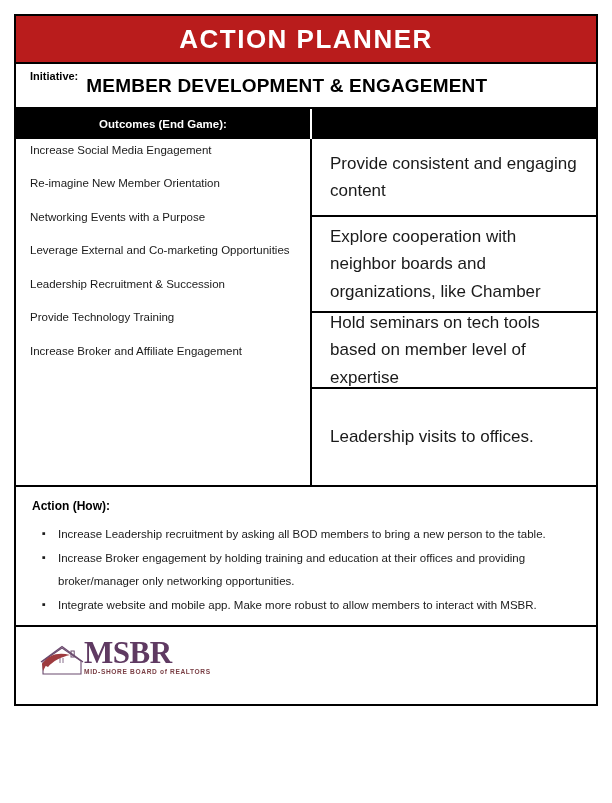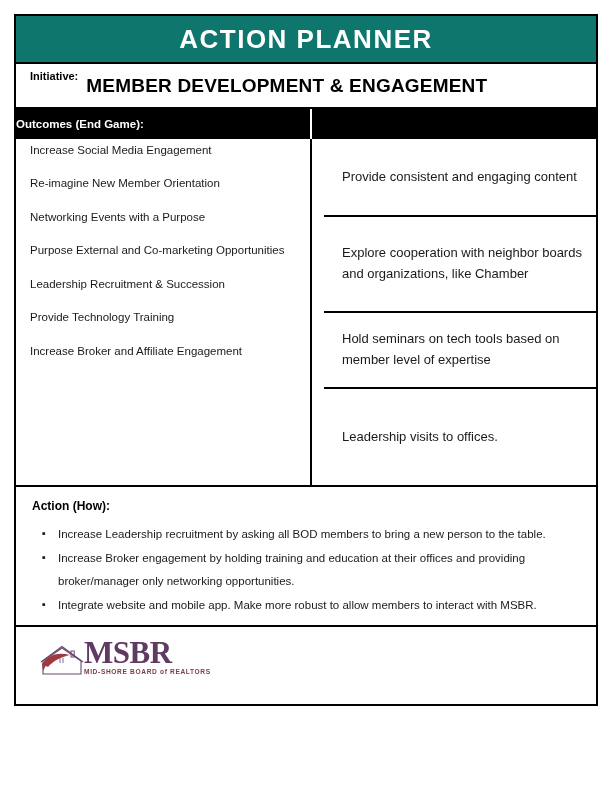--- a/index.html
+++ b/index.html
@@ -20,21 +20,21 @@
   }
 
   .planner {
     width: 584px;
     border: 2px solid #000000;
     background: #ffffff;
   }
 
   
   .title-bar {
-    background: #0f766e;
+    background: #b91c1c;
     color: #ffffff;
     height: 46px;
     display: flex;
     align-items: center;
     justify-content: center;
   }
   .title-bar .title-text {
     font-size: 26px;
     font-weight: bold;
     letter-spacing: 1.5px;
@@ -76,20 +76,21 @@
   }
   .col-header .ch-cell {
     display: flex;
     align-items: center;
     color: #ffffff;
     font-size: 11.5px;
     font-weight: bold;
   }
   .ch-left {
     width: 296px;
+    justify-content: center;
     border-right: 2px solid #ffffff;
   }
   .ch-right {
     flex: 1;
     justify-content: flex-start;
     padding-left: 12px;
   }
 
   
   .body-grid {
@@ -113,24 +114,23 @@
   .deliverables-col {
     flex: 1;
     display: flex;
     flex-direction: column;
   }
   .deliverable-cell {
     border-bottom: 2px solid #000000;
     padding: 0 12px 0 18px;
     display: flex;
     align-items: center;
-    font-size: 13px;
+    font-size: 17px;
     color: #1a1a1a;
     line-height: 1.6;
-    margin-left: 12px;
   }
   .deliverable-cell:last-child { border-bottom: none; }
   .dc-1 { height: 78px; }
   .dc-2 { height: 96px; justify-content: flex-end; }
   .dc-3 { height: 76px; }
   .dc-4 { height: 96px; }
 
   
   .action-sec {
     padding: 12px 16px 6px 16px;
@@ -218,21 +218,21 @@
         <span>Outcomes (End Game):</span>
       </div>
     </div>
 
     <div class="body-grid">
 
       <div class="outcomes-col">
         <div class="outcome-item">Increase Social Media Engagement</div>
         <div class="outcome-item">Re-imagine New Member Orientation</div>
         <div class="outcome-item">Networking Events with a Purpose</div>
-        <div class="outcome-item">Purpose External and Co-marketing Opportunities</div>
+        <div class="outcome-item">Leverage External and Co-marketing Opportunities</div>
         <div class="outcome-item">Leadership Recruitment &amp; Succession</div>
         <div class="outcome-item">Provide Technology Training</div>
         <div class="outcome-item">Increase Broker and Affiliate Engagement</div>
       </div>
 
       <div class="deliverables-col">
         <div class="deliverable-cell dc-1">
           <span>Provide consistent and engaging content</span>
         </div>
         <div class="deliverable-cell dc-2">

